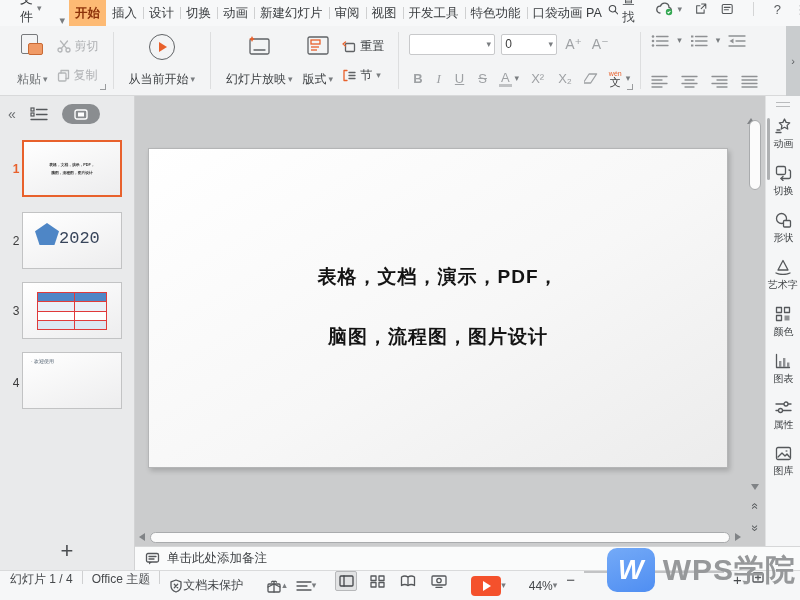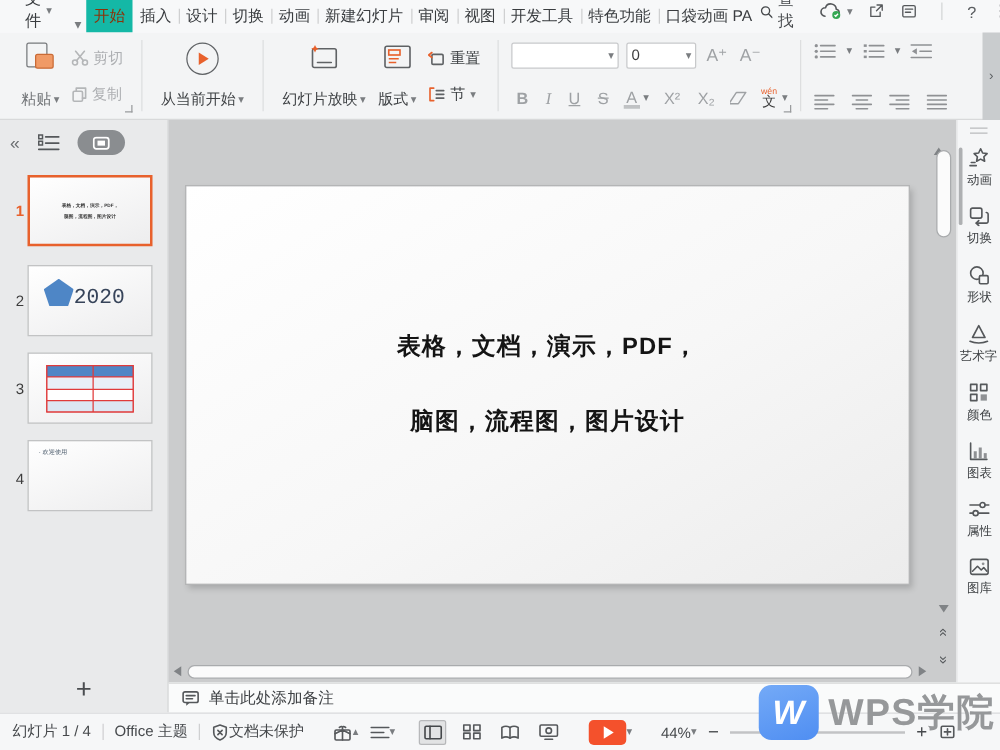--- a/index.html
+++ b/index.html
@@ -10,21 +10,21 @@
 .arr{font-size:9px;color:#7a7d80;line-height:1}
 
 .menubar{position:absolute;top:0;left:0;right:0;height:26px;background:#f7f8f9;display:flex;align-items:flex-end;padding-left:8px}
 .burger{width:15px;height:11px;border-top:1.6px solid #55585b;border-bottom:1.6px solid #55585b;position:relative;margin-right:8px}
 .burger::after{content:"";position:absolute;left:0;right:0;top:3.6px;height:1.6px;background:#55585b}
 .fileitem{display:flex;align-items:center;gap:4px;font-size:13px;color:#3a3d40;padding:0 4px}
 .msep{width:1px;height:14px;background:#d4d5d6;margin:0 7px}
 .tabs{display:flex;height:26px;align-items:stretch}
 .tab{display:flex;align-items:center;padding:0 6px;font-size:12.5px;color:#3a3d40;position:relative;white-space:nowrap}
 .tab+.tab::before{content:"";position:absolute;left:0;top:7px;height:12px;width:1px;background:#cfd0d1}
-.tab.active{background:#14b8a6;color:#8c3209;font-weight:normal}
+.tab.active{background:#fdba74;color:#8c3209;font-weight:bold}
 .tab.active::before,.tab.active+.tab::before{display:none}
 .mright{margin-left:auto;display:flex;align-items:center;gap:13px;padding-right:14px}
 .mitem{display:flex;align-items:center;gap:4px;font-size:12.5px;color:#45484b}
 .help,.more,.collapse{font-size:13px;color:#5a5d60}
 
 .ribbon{position:absolute;top:26px;left:0;right:0;height:70px;background:#f3f4f5;border-bottom:1px solid #d8d9da;display:flex;align-items:stretch;padding:4px 0 4px 8px}
 .group{display:flex;align-items:center;position:relative;padding:0 4px}
 .vsep{width:1px;background:#dddedf;margin:2px 6px;align-self:stretch}
 .bigbtn{display:flex;flex-direction:column;align-items:center;justify-content:space-between;padding:3px 5px;height:60px}
 .biglabel{font-size:12px;color:#6f7275;display:flex;align-items:center;gap:2px;white-space:nowrap}
@@ -85,21 +85,21 @@
 
 .rsidebar{position:absolute;right:0;top:0;bottom:24px;width:35px;background:#f5f6f7;border-left:1px solid #e1e2e3}
 .rs-handle{width:14px;height:5px;border-top:1.4px solid #b9bbbd;border-bottom:1.4px solid #b9bbbd;margin:6px auto 10px}
 .rs-scroll{position:absolute;left:1px;top:22px;width:3px;height:62px;background:#aeb0b2;border-radius:2px}
 .rsitem{display:flex;flex-direction:column;align-items:center;gap:3px;margin-bottom:14px}
 .rslabel{font-size:10.5px;color:#3f4245;transform:scale(.95);white-space:nowrap}
 
 .notesbar{position:absolute;left:135px;right:0;bottom:0;height:24px;background:#fafbfb;border-top:1px solid #d6d7d8;display:flex;align-items:center;padding-left:10px;gap:7px}
 .notestext{font-size:12.5px;color:#3f4245}
 
-.statusbar{position:absolute;left:0;right:0;bottom:0;height:30px;background:#f6f7f8;border-top:1px solid #d9dadb;display:flex;align-items:center;padding:0 10px;gap:9px}
+.statusbar{position:absolute;left:0;right:0;bottom:0;height:30px;background:#f6f7f8;border-top:1px solid #d9dadb;display:flex;padding:0 10px;gap:9px}
 .sbtext{font-size:12px;color:#46494c;white-space:nowrap}
 .sbsep{width:1px;height:13px;background:#cfd0d1}
 .sbic{display:flex;align-items:center;gap:0}
 .vw{width:22px;height:20px;display:flex;align-items:center;justify-content:center;border-radius:2px}
 .vw.sel{background:#e2e3e4;border:1px solid #b7b8ba}
 .playbtn{width:30px;height:20px;background:#f4512c;border-radius:4px;display:flex;align-items:center;justify-content:center}
 .playbtn .t{width:0;height:0;border-left:8px solid #fff;border-top:5px solid transparent;border-bottom:5px solid transparent;margin-left:2px}
 .ztrack{width:140px;height:2px;background:#c2c3c5;position:relative}
 .zthumb{position:absolute;left:20%;top:-5.5px;width:12px;height:12px;border-radius:50%;background:#fdfdfd;border:1.4px solid #8e9092}
 

